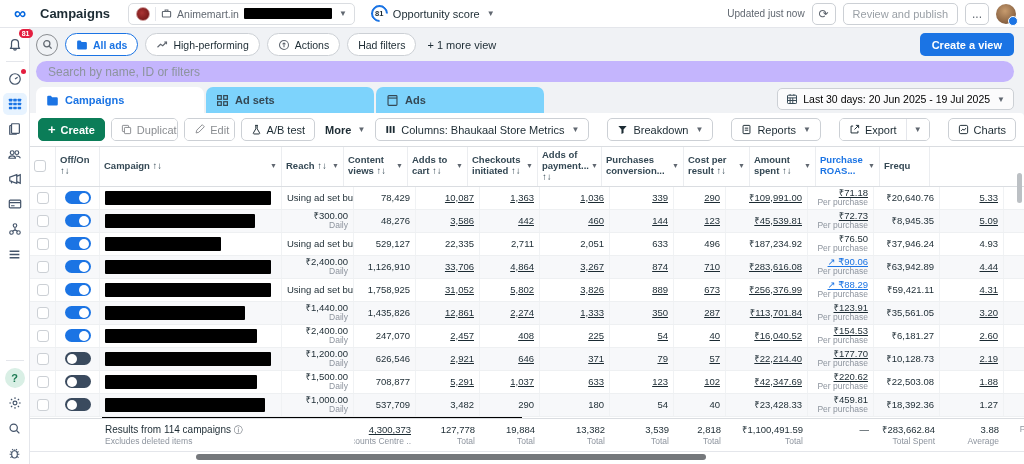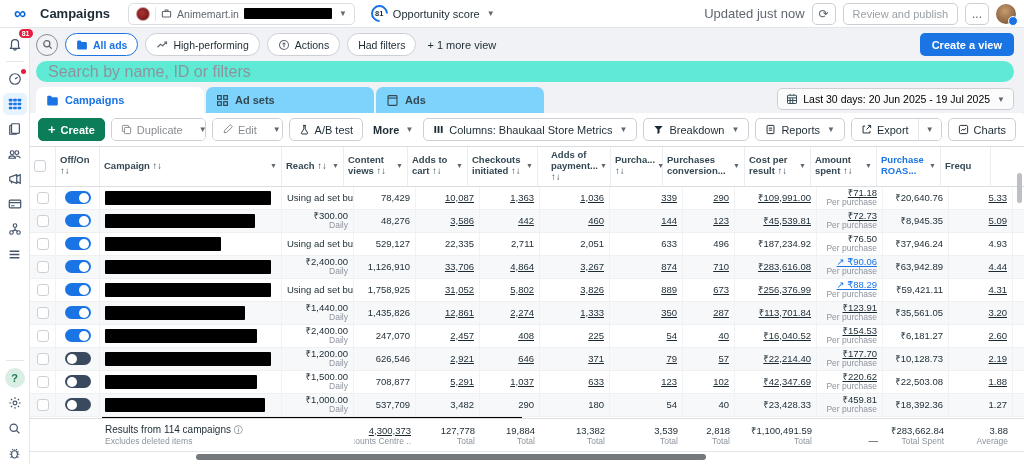--- a/index.html
+++ b/index.html
@@ -15,21 +15,21 @@
   .pill-divider { width:1px; height:14px; background:#e4e6eb; }
   .biz-icon { font-size:10px; color:#606770; }
   .acct-name { font-size:10.5px; color:#606770; }
   .redact { display:inline-block; background:#000; height:11px; border-radius:1px; }
   .caret { font-size:8px; color:#606770; margin-left:2px; }
   .opp-score { display:flex; align-items:center; gap:5px; margin-left:8px; cursor:pointer; }
   .score-ring { width:17px; height:17px; border-radius:50%; border:2px solid #1b74e4; border-bottom-color:transparent; transform:rotate(-45deg); display:flex; align-items:center; justify-content:center; }
   .score-ring span { transform:rotate(45deg); font-size:7.5px; font-weight:bold; color:#1c2b33; }
   .opp-label { font-size:11px; }
   .topbar-right { margin-left:auto; display:flex; align-items:center; gap:7px; }
-  .updated-txt { font-size:13px; color:#606770; }
+  .updated-txt { font-size:10px; color:#606770; }
   .icon-btn { height:22px; min-width:24px; border:1px solid #ccd0d5; border-radius:5px; background:#fff; display:flex; align-items:center; justify-content:center; font-size:12px; color:#606770; cursor:pointer; padding:0 5px; }
   .review-btn { height:22px; border:1px solid #ccd0d5; border-radius:5px; background:#fff; color:#9aa0a6; font-size:11px; padding:0 9px; display:flex; align-items:center; }
   .user-avatar { width:20px; height:20px; border-radius:50%; background:radial-gradient(circle at 45% 35%, #c79b6e, #6e4a2f); position:relative; }
   .user-avatar::after { content:""; position:absolute; right:-2px; bottom:-2px; width:8px; height:8px; border-radius:50%; background:#1b74e4; border:1px solid #fff; }
 
   
   .shell { display:flex; flex:1 1 auto; min-height:0; }
   .sidebar { width:30px; background:#fff; border-right:1px solid #e4e6eb; display:flex; flex-direction:column; align-items:center; padding-top:5px; gap:3px; flex:0 0 auto; }
   .side-icon { width:24px; height:22px; display:flex; align-items:center; justify-content:center; color:#44546a; position:relative; cursor:pointer; border-radius:5px; }
   .side-icon svg { display:block; }
@@ -46,46 +46,46 @@
   .filter-row { display:flex; align-items:center; gap:7px; padding:5px 10px 3px 6px; flex:0 0 auto; }
   .search-circle { width:22px; height:22px; border:1px solid #8a8d91; border-radius:50%; display:flex; align-items:center; justify-content:center; color:#606770; background:transparent; cursor:pointer; }
   .fpill { display:flex; align-items:center; gap:5px; height:23px; padding:0 10px; border-radius:12px; background:#fff; border:1px solid #ccd0d5; font-size:10.5px; color:#1c2b33; cursor:pointer; white-space:nowrap; }
   .fpill.active { border:1.5px solid #1b74e4; color:#1b74e4; font-weight:bold; }
   .fpill svg { flex:0 0 auto; }
   .more-view { font-size:11px; color:#1c2b33; margin-left:4px; cursor:pointer; white-space:nowrap; }
   .create-view-btn { margin-left:auto; background:#1b74e4; color:#fff; font-size:11px; font-weight:bold; border:none; border-radius:5px; height:23px; padding:0 12px; cursor:pointer; }
 
   
   .search-row { padding:2px 10px 4px 6px; flex:0 0 auto; }
-  .search-input { width:100%; height:21px; border:none; border-radius:11px; background:#5eead4; font-size:16px; color:#1c2b33; padding:0 12px; outline:none; font-family:"Liberation Sans",sans-serif; }
+  .search-input { width:100%; height:21px; border:none; border-radius:11px; background:#c4b5fd; font-size:12px; color:#1c2b33; padding:0 12px; outline:none; font-family:"Liberation Sans",sans-serif; }
   .search-input::placeholder { color:#8d949e; }
 
   
   .tabs-row { display:flex; align-items:flex-end; padding:0 10px 0 6px; gap:2px; flex:0 0 auto; height:27px; }
   .tab { display:flex; align-items:center; gap:6px; width:168px; height:26px; padding:0 10px; border-radius:7px 7px 0 0; background:#7dd3fc; font-size:11px; font-weight:bold; color:#344854; cursor:pointer; }
   .tab.active { background:#fff; color:#1b74e4; }
   .tab svg { flex:0 0 auto; }
   .date-btn { margin-left:auto; display:flex; align-items:center; gap:5px; height:22px; border:1px solid #ccd0d5; background:#fbfbfc; border-radius:5px; font-size:10.5px; padding:0 8px; margin-bottom:3px; cursor:pointer; white-space:nowrap; }
 
   
   .card { background:#fff; flex:1 1 auto; min-height:0; display:flex; flex-direction:column; position:relative; border-radius:0 4px 0 0; }
   .toolbar { display:flex; align-items:center; gap:6px; padding:5px 8px; flex:0 0 auto; }
   .btn { display:flex; align-items:center; gap:5px; height:23px; border:1px solid #ccd0d5; background:#fff; border-radius:5px; font-size:11px; color:#1c2b33; padding:0 9px; cursor:pointer; white-space:nowrap; }
   .btn.green { background:#0b7d58; border-color:#0b7d58; color:#fff; font-weight:bold; }
   .split { display:flex; align-items:stretch; border:1px solid #ccd0d5; border-radius:5px; overflow:hidden; height:23px; }
   .split .seg { display:flex; align-items:center; gap:5px; font-size:11px; padding:0 9px; background:#fff; cursor:pointer; }
   .split .seg.disabled { color:#8a8d91; }
   .split .sep { width:1px; background:#e4e6eb; }
   .split .caret-seg { display:flex; align-items:center; padding:0 7px; background:#fff; cursor:pointer; color:#606770; font-size:8px; }
-  .toolbar-right { margin-left:auto; display:flex; gap:6px; align-items:center; }
+  .toolbar-right { margin-left:auto; display:flex; gap:18px; align-items:center; }
   .plain-more { font-size:11px; font-weight:bold; display:flex; align-items:center; gap:4px; cursor:pointer; padding:0 4px; }
 
   
   .table { flex:1 1 auto; min-height:0; display:flex; flex-direction:column; overflow:hidden; border-top:1px solid #dadde1; }
-  .w0{width:26px;} .w1{width:44px;} .w2{width:182px;} .w3{width:72px;} .w4{width:62px;} .w5{width:64px;} .w6{width:60px;} .w7{width:70px;} .w8{width:64px;margin-left:9px;} .w9{width:52px;} .w10{width:82px;} .w11{width:66px;} .w12{width:66px;} .w13{width:64px;} .w14{width:50px;}
+  .w0{width:26px;} .w1{width:44px;} .w2{width:182px;} .w3{width:72px;} .w4{width:62px;} .w5{width:64px;} .w6{width:60px;} .w7{width:70px;} .w8{width:64px;} .w9{width:52px;} .w10{width:82px;} .w11{width:66px;} .w12{width:66px;} .w13{width:64px;} .w14{width:50px;}
   .thead { display:flex; flex:0 0 auto; border-bottom:1px solid #dadde1; background:#fff; }
   .hcell { display:flex; align-items:center; padding:3px 4px; font-size:9.5px; font-weight:bold; color:#344854; border-right:1px solid #ebedf0; flex:0 0 auto; line-height:1.15; }
   .hcell .hlabel { flex:1; white-space:normal; }
   .hcell .hcaret { font-size:7px; color:#606770; cursor:pointer; padding-left:2px; }
   .hcell.blue .hlabel { color:#1b74e4; }
   .tbody { flex:0 0 auto; }
   .trow { display:flex; height:23px; border-bottom:1px solid #eef0f2; background:#fff; }
   .trow.alt { background:#f7f8fa; }
   .cell { display:flex; flex-direction:column; justify-content:center; padding:1px 5px; font-size:9.5px; border-right:1px solid #f0f2f4; flex:0 0 auto; overflow:hidden; line-height:1.1; }
   .cell.num { align-items:flex-end; text-align:right; }
@@ -99,21 +99,21 @@
   .toggle { width:26px; height:13px; border-radius:7px; background:#1b74e4; position:relative; cursor:pointer; }
   .toggle .knob { position:absolute; top:1.5px; width:10px; height:10px; border-radius:50%; background:#fff; right:2px; }
   .toggle.off { background:#3a4a5e; }
   .toggle.off .knob { left:2px; right:auto; }
   .cbar { background:#000; height:14px; border-radius:1px; cursor:pointer; }
   .partial-row { height:9px; overflow:hidden; display:flex; border-bottom:1px solid #dadde1; }
   .partial-row .pbar { margin-left:72px; width:420px; height:14px; background:#000; }
 
   
   .summary { display:flex; flex:0 0 auto; background:#fff; border-bottom:1px solid #e4e6eb; padding:4px 0 3px 0; }
-  .scell { display:flex; flex-direction:column; justify-content:flex-end; padding:1px 5px; font-size:9.5px; flex:0 0 auto; overflow:hidden; line-height:1.25; }
+  .scell { display:flex; flex-direction:column; justify-content:flex-start; padding:1px 5px; font-size:9.5px; flex:0 0 auto; overflow:hidden; line-height:1.25; }
   .scell.num { align-items:flex-end; text-align:right; }
   .scell .val { color:#1c2b33; white-space:nowrap; }
   .scell .val.link { text-decoration:underline; }
   .scell .sub { color:#8d949e; font-size:8.5px; white-space:nowrap; }
   .results-title { font-size:10px; color:#1c2b33; white-space:nowrap; }
   .results-note { font-size:8.5px; color:#8d949e; }
   .info-i { font-size:9px; color:#606770; }
 
   .hscroll { height:8px; margin:2px 6px 2px 6px; position:relative; flex:0 0 auto; }
   .hthumb { position:absolute; left:160px; width:510px; height:6px; border-radius:3px; background:#75787c; cursor:pointer; }
@@ -427,24 +427,20 @@
                 <span class="hcaret">▼</span>
               </div>
               <div class="hcell w7">
                 <span class="hlabel">Checkouts initiated ↑↓</span>
                 <span class="hcaret">▼</span>
               </div>
               <div class="hcell w8">
                 <span class="hlabel">Adds of payment... ↑↓</span>
                 <span class="hcaret">▼</span>
               </div>
-              <div class="hcell w9">
-                <span class="hlabel">Purcha... ↑↓</span>
-                <span class="hcaret">▼</span>
-              </div>
               <div class="hcell w10">
                 <span class="hlabel">Purchases conversion...</span>
                 <span class="hcaret">▼</span>
               </div>
               <div class="hcell w11">
                 <span class="hlabel">Cost per result ↑↓</span>
                 <span class="hcaret">▼</span>
               </div>
               <div class="hcell w12">
                 <span class="hlabel">Amount spent ↑↓</span>

